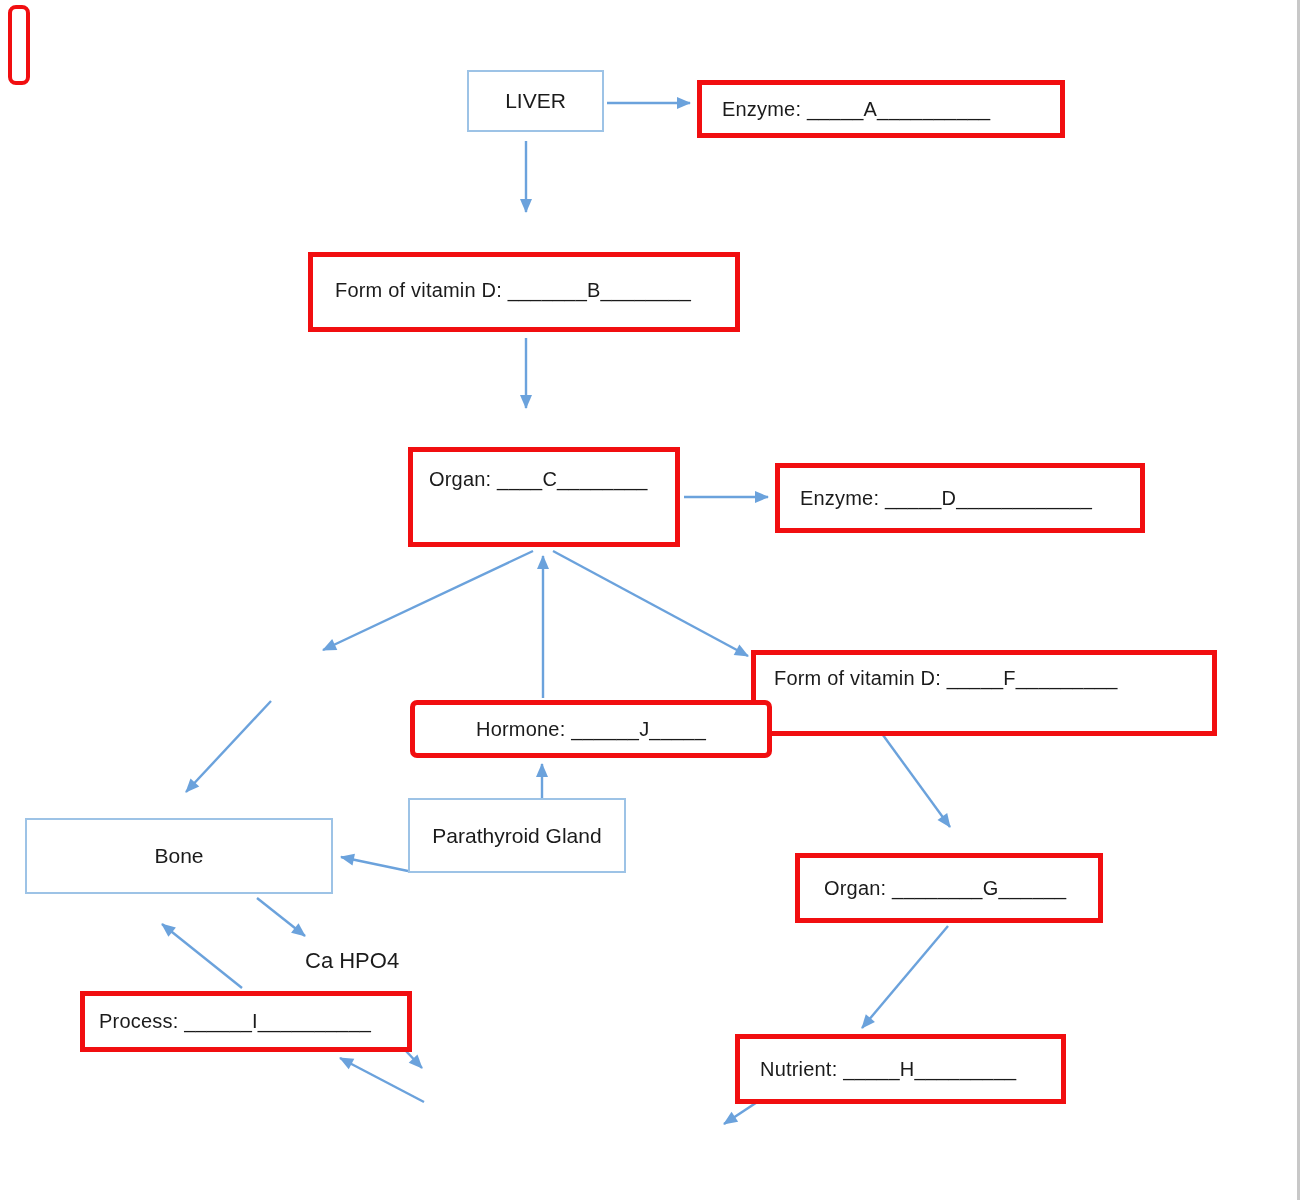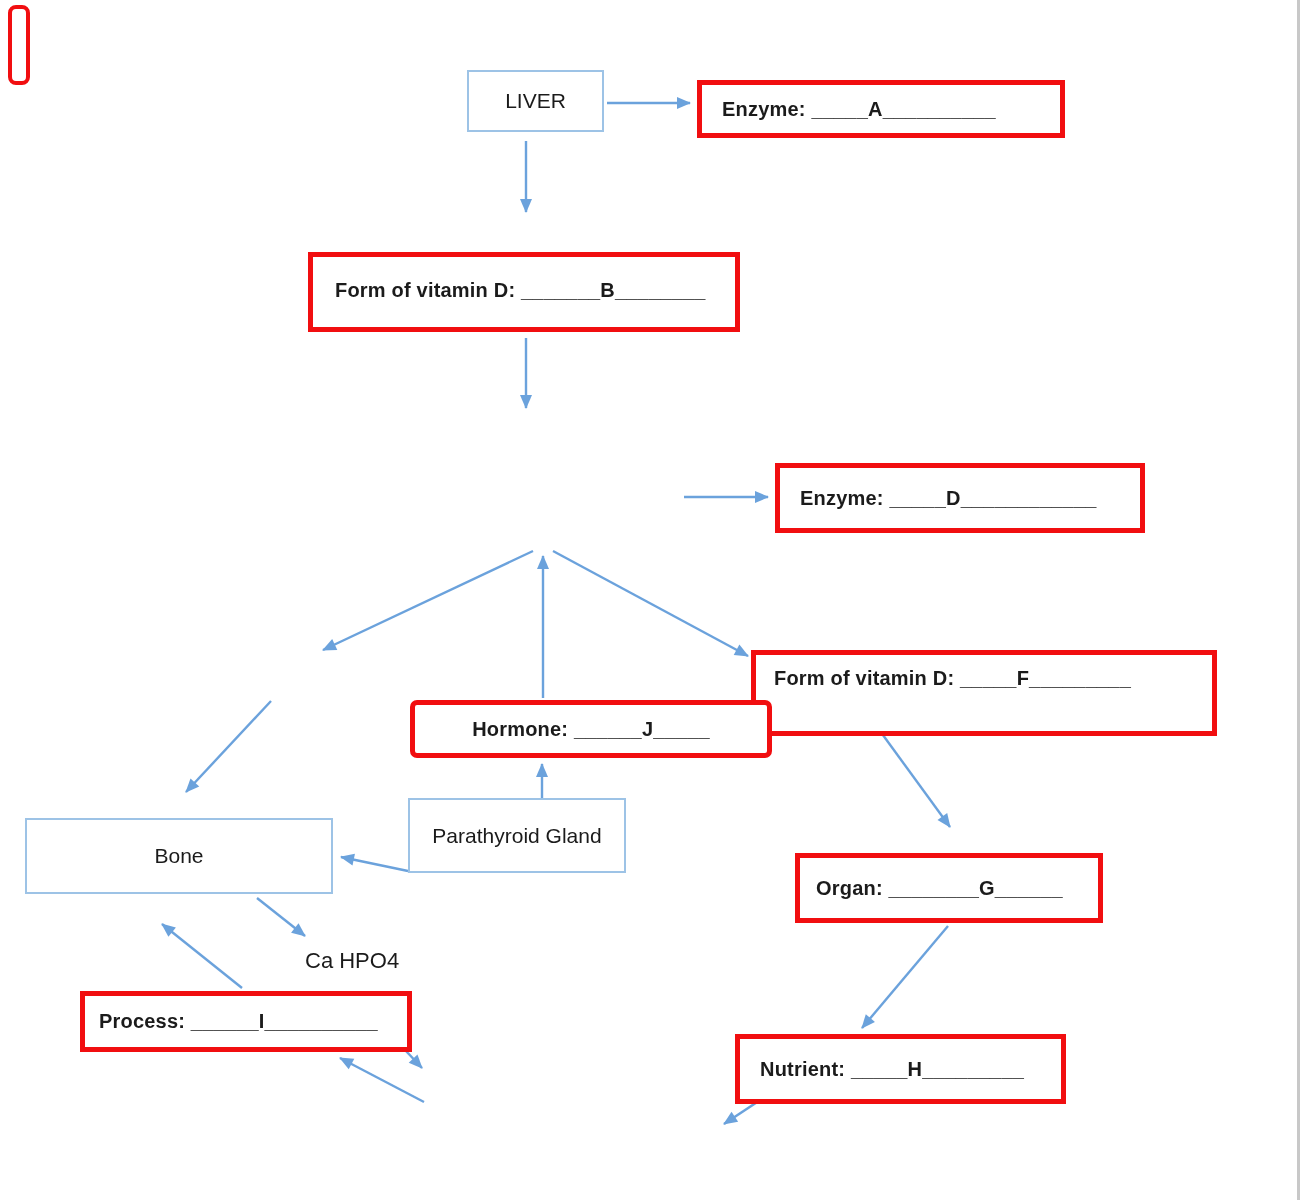--- a/index.html
+++ b/index.html
@@ -14,21 +14,21 @@
     position:relative;width:1307px;height:1200px;background:#ffffff;overflow:hidden;
     font-family:"Liberation Sans","DejaVu Sans",sans-serif;color:var(--ink);
   }
   .arrows{position:absolute;left:0;top:0;width:1307px;height:1200px;}
   .arrows line{stroke:var(--arrow,#6ba2dc);stroke-width:2.4;}
   .ah{fill:var(--arrow,#6ba2dc);}
   .box{
     position:absolute;background:#ffffff;box-sizing:border-box;
     display:flex;align-items:center;white-space:nowrap;
   }
-  .red{border:5px solid var(--red);font-weight:bold;font-size:20px;letter-spacing:.2px;}
+  .red{border:5px solid var(--red);font-weight:normal;font-size:20px;letter-spacing:.2px;}
   .blue{border:2px solid var(--blueborder);font-size:21px;justify-content:center;}
   .tall{align-items:flex-start;}
   .ctr{justify-content:center;border-radius:7px;}
   .lbl{display:inline-block;}
   .free-label{position:absolute;font-size:22px;white-space:nowrap;}
   .edge-line{position:absolute;top:0;height:1200px;width:3px;background:var(--edge);}
   .corner-marker{
     position:absolute;left:8px;top:5px;width:14px;height:72px;background:#fff;
     border:4px solid var(--red);border-radius:8px;
   }
@@ -72,30 +72,33 @@
   <div class="box blue" style="left:408px;top:798px;width:218px;height:75px">
     <span class="lbl">Parathyroid Gland</span>
   </div>
 
   <div class="box red" style="left:697px;top:80px;width:368px;height:58px;padding-left:20px">
     <span class="lbl">Enzyme:  _____A__________</span>
   </div>
   <div class="box red tall" style="left:308px;top:252px;width:432px;height:80px;padding-left:22px;padding-top:22px">
     <span class="lbl">Form of vitamin D: _______B________</span>
   </div>
+  <div class="box red tall" style="left:408px;top:447px;width:272px;height:100px;padding-left:16px;padding-top:16px">
+    <span class="lbl">Organ: ____C________</span>
+  </div>
   <div class="box red" style="left:775px;top:463px;width:370px;height:70px;padding-left:20px">
     <span class="lbl">Enzyme:  _____D____________</span>
   </div>
   <div class="box red tall" style="left:751px;top:650px;width:466px;height:86px;padding-left:18px;padding-top:12px">
     <span class="lbl">Form of vitamin D: _____F_________</span>
   </div>
   <div class="box red ctr" style="left:410px;top:700px;width:362px;height:58px">
     <span class="lbl">Hormone: ______J_____</span>
   </div>
-  <div class="box red" style="left:795px;top:853px;width:308px;height:70px;padding-left:16px">
+  <div class="box red" style="left:795px;top:853px;width:308px;height:70px;padding-left:24px">
     <span class="lbl">Organ: ________G______</span>
   </div>
   <div class="box red" style="left:80px;top:991px;width:332px;height:61px;padding-left:14px">
     <span class="lbl">Process: ______I__________</span>
   </div>
   <div class="box red" style="left:735px;top:1034px;width:331px;height:70px;padding-left:20px">
     <span class="lbl">Nutrient: _____H_________</span>
   </div>
 
   <div class="free-label" style="left:305px;top:948px">Ca HPO4</div>

